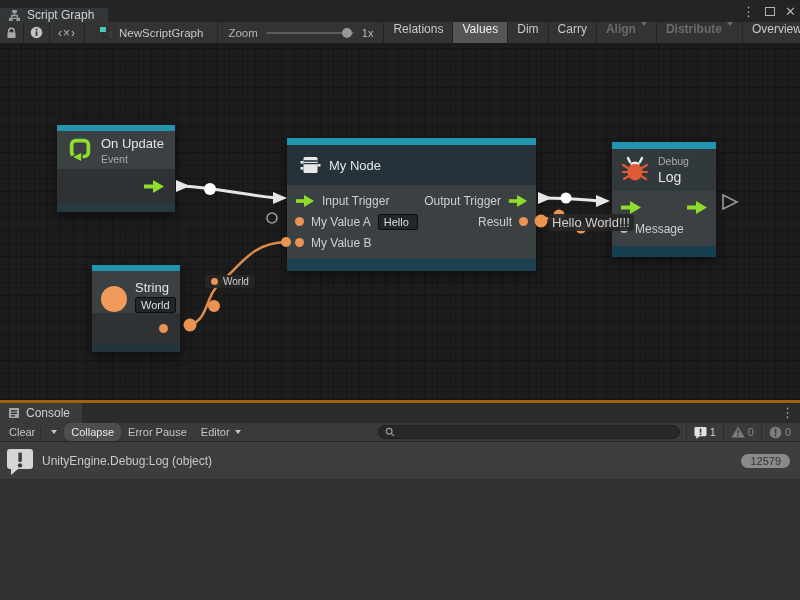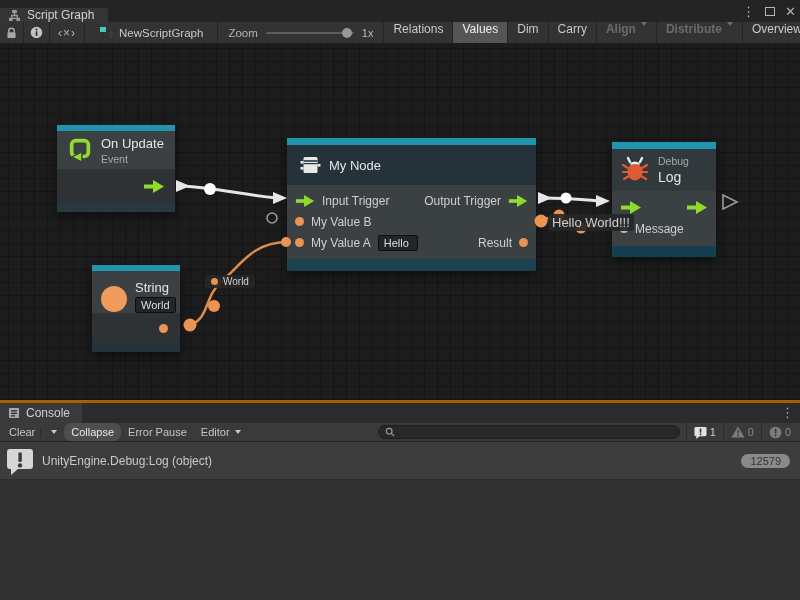--- a/index.html
+++ b/index.html
@@ -292,32 +292,32 @@
             <svg width="20" height="12" viewBox="0 0 22 13">
                 <rect x="1" y="4.5" width="11" height="4" fill="#8fdc2c"></rect>
                 <polygon points="10,0 21,6.5 10,13" fill="#8fdc2c"></polygon>
               </svg>
           </span>
         </span>
       </div>
       <div class="prow">
         <span class="pleft">
           <span class="dot orange"></span>
-          <span>My Value B</span>
+          <span>My Value A</span>
+          <span class="field">Hello</span>
+        </span>
+        <span class="pright">
+          <span>Result</span>
+          <span class="dot orange"></span>
         </span>
       </div>
       <div class="prow">
         <span class="pleft">
           <span class="dot orange"></span>
-          <span>My Value A</span>
-          <span class="field">Hello</span>
-        </span>
-        <span class="pright">
-          <span>Result</span>
-          <span class="dot orange"></span>
+          <span>My Value B</span>
         </span>
       </div>
     </div>
     <div class="nfooter"></div>
   </div>
 
   <div class="node n-string">
     <div class="strip"></div>
     <div class="nheader" style="padding:0 8px; gap:7px;">
       <span class="icon">

